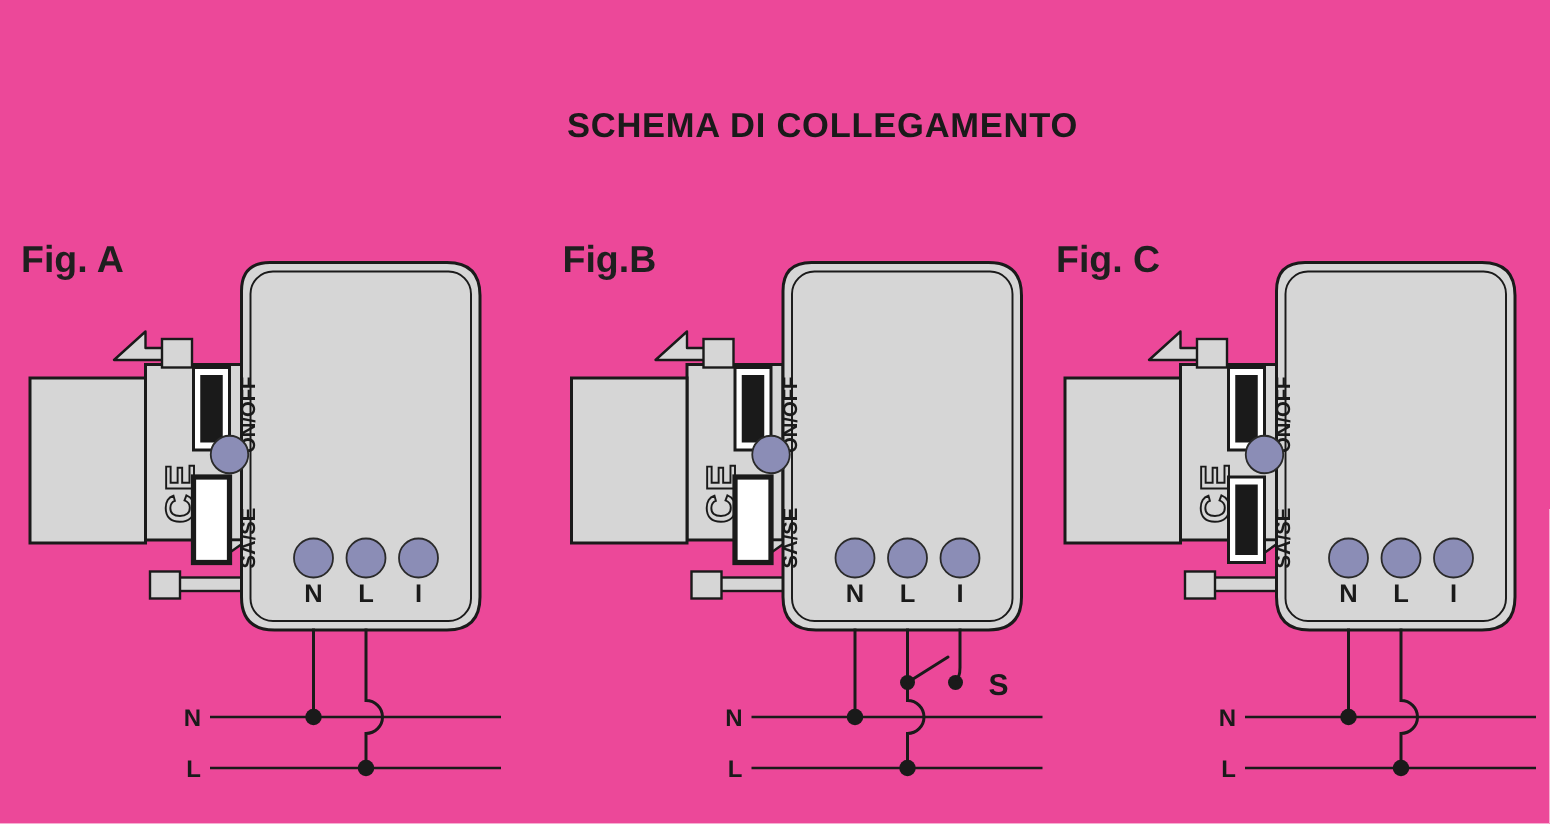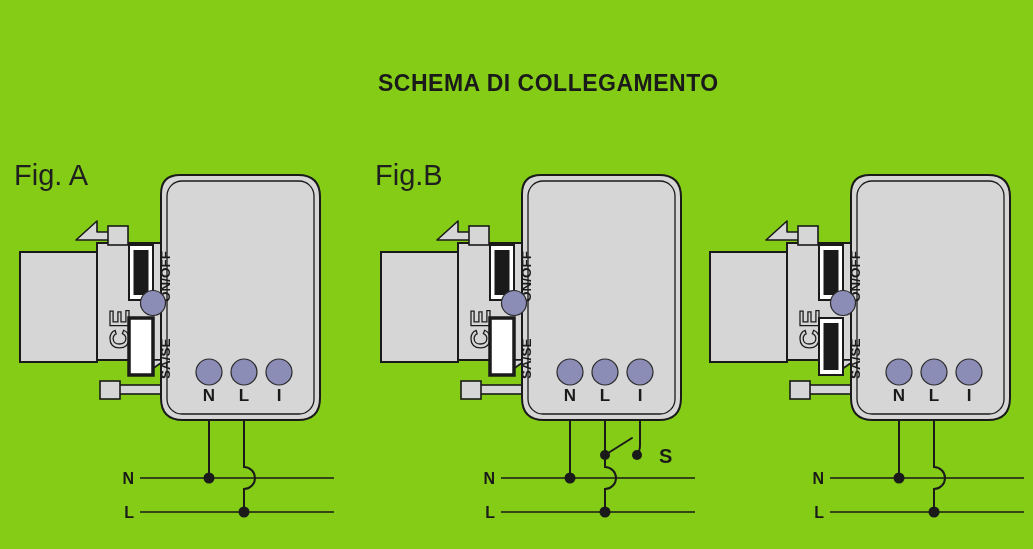--- a/index.html
+++ b/index.html
@@ -1,27 +1,27 @@
 <!DOCTYPE html>
 <html><head>
 <meta charset="utf-8">
 <style>
   html,body{margin:0;padding:0;background:#fff;}
   #canvas{
-    position:relative;width:1033px;height:549px;background:#84cc16;overflow:hidden;
+    position:relative;width:1033px;height:549px;background:#ec4899;overflow:hidden;
     font-family:"Liberation Sans",sans-serif;
   }
   #title{
     position:absolute;left:378px;top:70px;
     font-size:23px;font-weight:bold;letter-spacing:0.5px;color:#1a1a1a;white-space:nowrap;
   }
   .figure{position:absolute;top:155px;width:340px;height:394px;}
   .fig-label{
     position:absolute;left:14px;top:4px;
-    font-size:29px;font-weight:400;color:#1f1f1f;white-space:nowrap;
+    font-size:25px;font-weight:700;color:#1f1f1f;white-space:nowrap;
   }
   .fig-svg{position:absolute;left:0;top:0;}
   svg text{font-family:"Liberation Sans",sans-serif;}
 </style>
 </head>
 <body>
 
 <div id="canvas">
   <div id="title">SCHEMA DI COLLEGAMENTO</div>
 
@@ -112,20 +112,21 @@
           <circle cx="244" cy="300" r="5" fill="#1a1a1a"></circle>
           <line x1="244" y1="300" x2="271" y2="283" stroke="#1a1a1a" stroke-width="2" stroke-linecap="round"></line>
           <circle cx="276" cy="300" r="5" fill="#1a1a1a"></circle>
           <path d="M 279,264 V 290 Q 279,297 276,298" fill="none" stroke="#1a1a1a" stroke-width="2"></path>
           <text x="298" y="308" font-size="20" font-weight="bold" fill="#1a1a1a">S</text>
         </g>
       </svg>
   </div>
 
   <div class="figure" style="left:690px">
+    <div class="fig-label">Fig. C</div>
     <svg class="fig-svg" width="340" height="394" viewBox="0 0 340 394">
         <g>
           <rect x="97" y="88" width="64" height="117" fill="#d6d6d6" stroke="#1a1a1a" stroke-width="2"></rect>
           <rect x="20" y="97" width="77" height="110" fill="#d6d6d6" stroke="#1a1a1a" stroke-width="2"></rect>
           <polygon points="110,77 97,77 97,66 76,85 110,85" fill="#d6d6d6" stroke="#1a1a1a" stroke-width="1.6" stroke-linejoin="round"></polygon>
           <rect x="108" y="71" width="20" height="19" fill="#d6d6d6" stroke="#1a1a1a" stroke-width="1.6"></rect>
           <polygon points="142,205 165,205 148,217" fill="#d6d6d6" stroke="#1a1a1a" stroke-width="1.6" stroke-linejoin="round"></polygon>
           <rect x="119" y="230" width="43" height="9" fill="#d6d6d6" stroke="#1a1a1a" stroke-width="1.6"></rect>
           <rect x="100" y="226" width="20" height="18" fill="#d6d6d6" stroke="#1a1a1a" stroke-width="1.6"></rect>
           <path d="M 180,20 H 298 Q 320,20 320,42 V 243 Q 320,265 298,265 H 183 Q 161,265 161,243 V 39 Q 161,20 180,20 Z" fill="#d6d6d6" stroke="#1a1a1a" stroke-width="2"></path>

